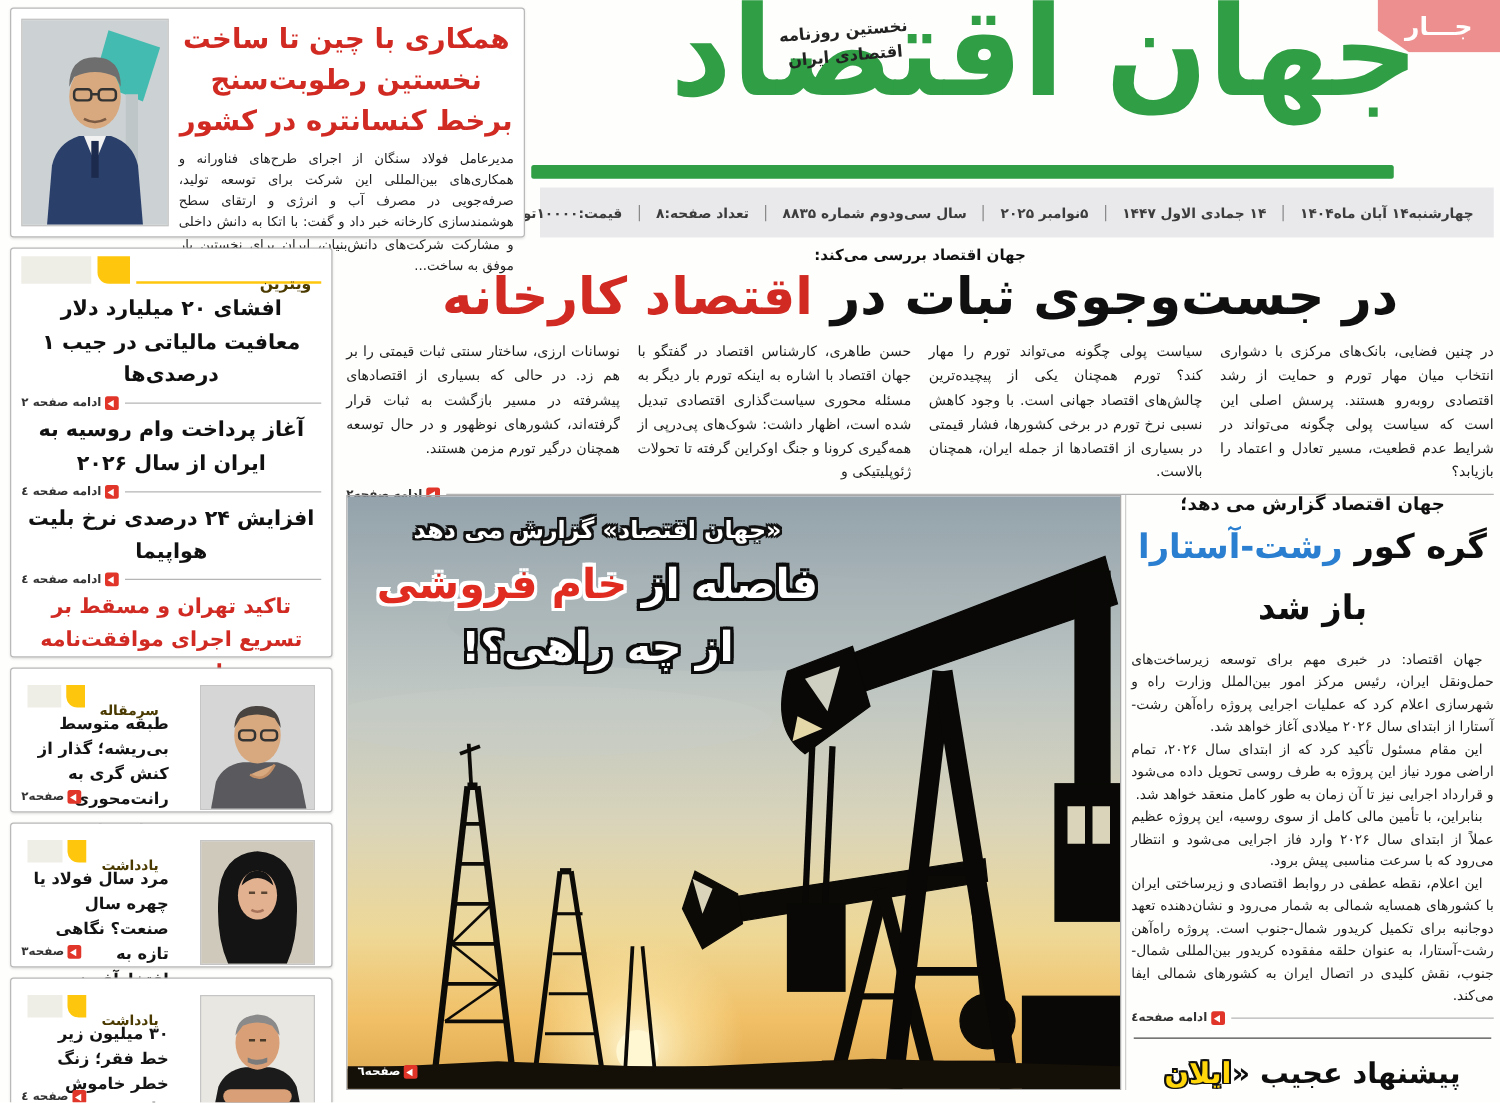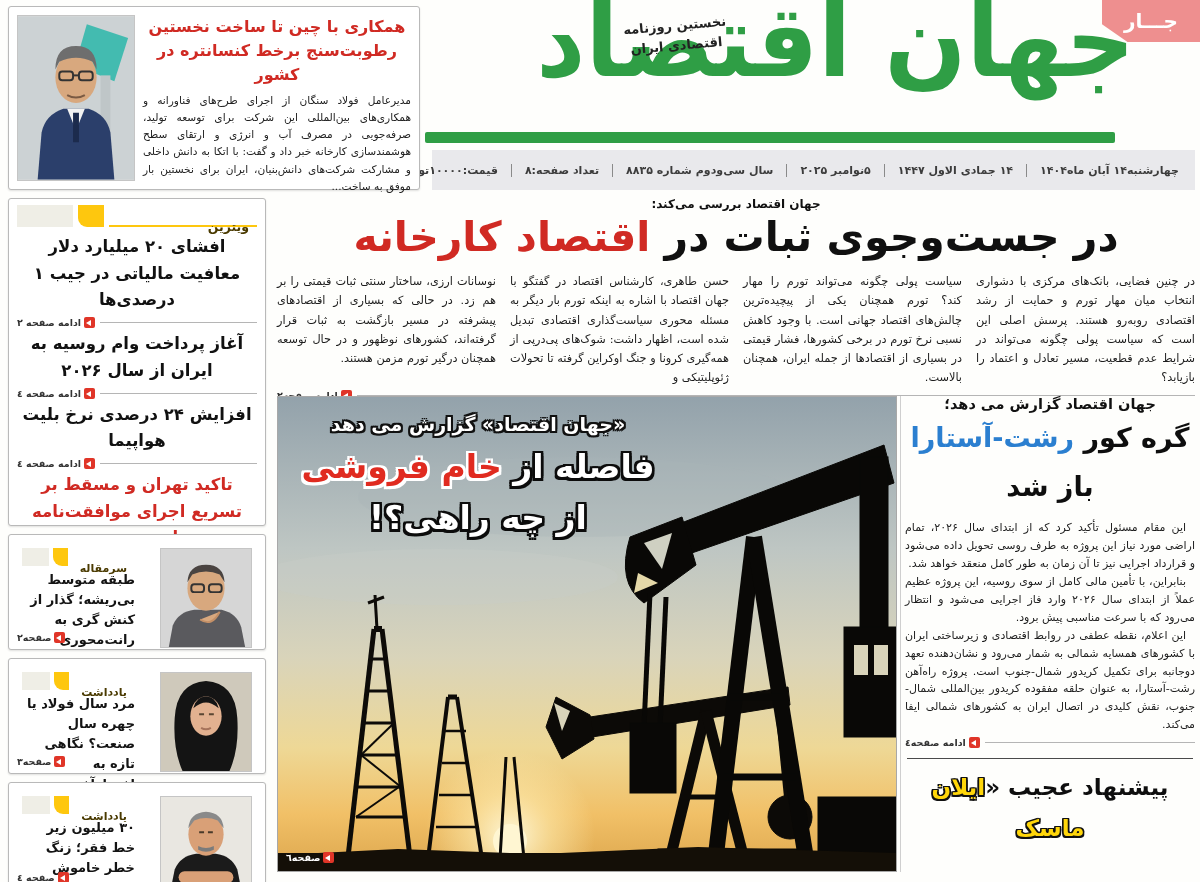--- a/index.html
+++ b/index.html
@@ -23,21 +23,21 @@
 
   #date-bar { position:absolute; left:432px; top:150px; width:763px; height:40px; background:#e9e9ec;
     display:flex; align-items:center; padding:0 16px; font-size:11px; font-weight:bold; color:#3c3c3c; }
   .date-item { white-space:nowrap; }
   .date-item + .date-item { border-right:1px solid #8a8a8a; padding-right:13px; margin-right:13px; }
   #date-bar::after { content:""; border-right:1px solid #8a8a8a; height:18px; margin-right:13px; }
 
   
   #top-article { position:absolute; left:8px; top:6px; width:412px; height:184px; padding:8px; display:flex; gap:8px; }
   #top-article .content { flex:1; display:flex; flex-direction:column; }
-  #top-article h2 { color:#d02a23; font-size:16px; line-height:1.5; text-align:center; font-weight:bold; }
+  #top-article h2 { color:#d02a23; font-size:22px; line-height:1.5; text-align:center; font-weight:bold; }
   #top-article .body { font-size:10.6px; line-height:1.62; text-align:justify; color:#222; margin-top:5px; }
   .avatar-frame { border:1px solid #c5c5c5; background:#dcdcdc; flex:0 0 auto; }
 
   
   .continue-row { display:flex; align-items:center; margin-top:3px; }
   .continue-row .fill-line { flex:1; border-top:1px solid #b5b5b5; margin-left:5px; }
   .tag-icon { width:11px; height:11px; background:#e03528; border-radius:2px; position:relative; flex:0 0 auto; margin-left:3px; }
   .tag-icon::after { content:""; position:absolute; left:2px; top:3px; border-top:3px solid transparent;
     border-bottom:3px solid transparent; border-right:5px solid #fff; }
   .tag-label { font-size:9.5px; font-weight:bold; color:#333; white-space:nowrap; }
@@ -388,20 +388,21 @@
 
   <div id="col-divider"></div>
 
   <div id="right-col">
     <div class="kicker">جهان اقتصاد گزارش می دهد؛</div>
     <div id="rasht-head">
       <span>گره کور </span><span class="blue">رشت-آستارا</span><br>
       <span>باز شد</span>
     </div>
     <div id="rasht-body">
+      <p>جهان اقتصاد: در خبری مهم برای توسعه زیرساخت‌های حمل‌ونقل ایران، رئیس مرکز امور بین‌الملل وزارت راه و شهرسازی اعلام کرد که عملیات اجرایی پروژه راه‌آهن رشت-آستارا از ابتدای سال ۲۰۲۶ میلادی آغاز خواهد شد.</p>
       <p>این مقام مسئول تأکید کرد که از ابتدای سال ۲۰۲۶، تمام اراضی مورد نیاز این پروژه به طرف روسی تحویل داده می‌شود و قرارداد اجرایی نیز تا آن زمان به طور کامل منعقد خواهد شد.</p>
       <p>بنابراین، با تأمین مالی کامل از سوی روسیه، این پروژه عظیم عملاً از ابتدای سال ۲۰۲۶ وارد فاز اجرایی می‌شود و انتظار می‌رود که با سرعت مناسبی پیش برود.</p>
       <p>این اعلام، نقطه عطفی در روابط اقتصادی و زیرساختی ایران با کشورهای همسایه شمالی به شمار می‌رود و نشان‌دهنده تعهد دوجانبه برای تکمیل کریدور شمال-جنوب است. پروژه راه‌آهن رشت-آستارا، به عنوان حلقه مفقوده کریدور بین‌المللی شمال-جنوب، نقش کلیدی در اتصال ایران به کشورهای شمالی ایفا می‌کند.</p>
     </div>
     <div class="continue-row">
       <span class="fill-line"></span>
         <span class="tag-icon"></span>
       <span class="tag-label">ادامه صفحه٤</span>
     </div>
 

